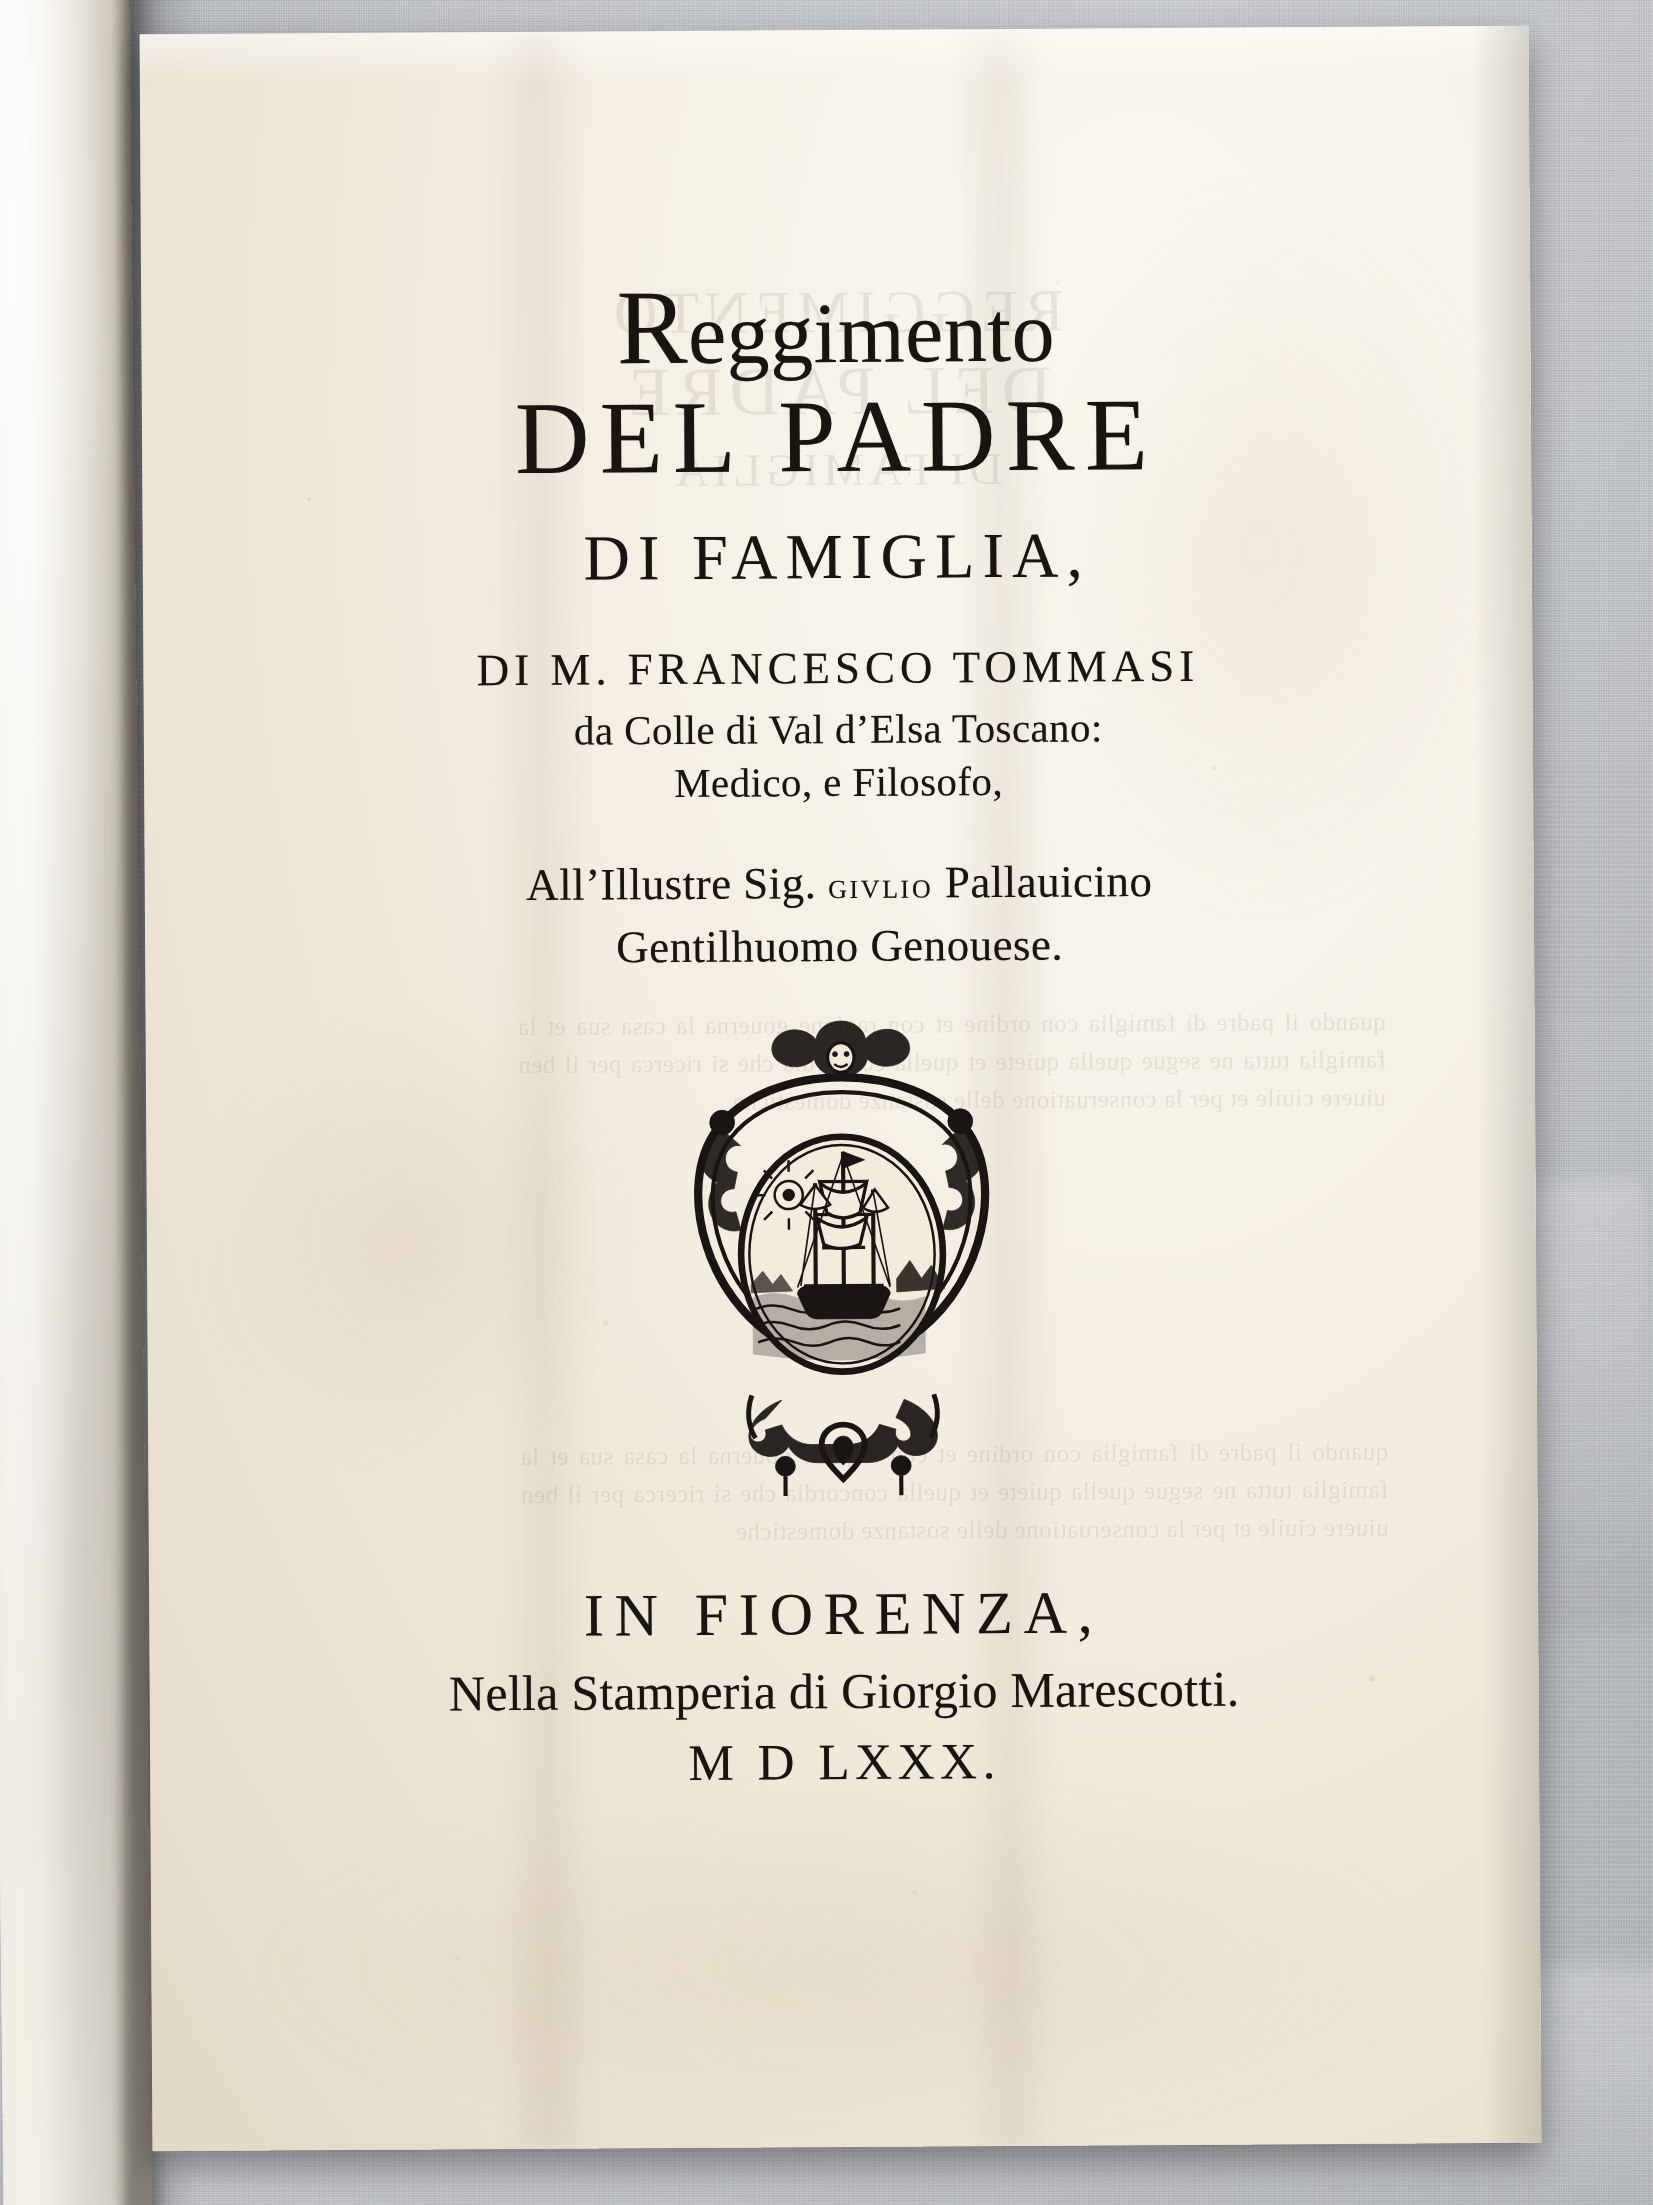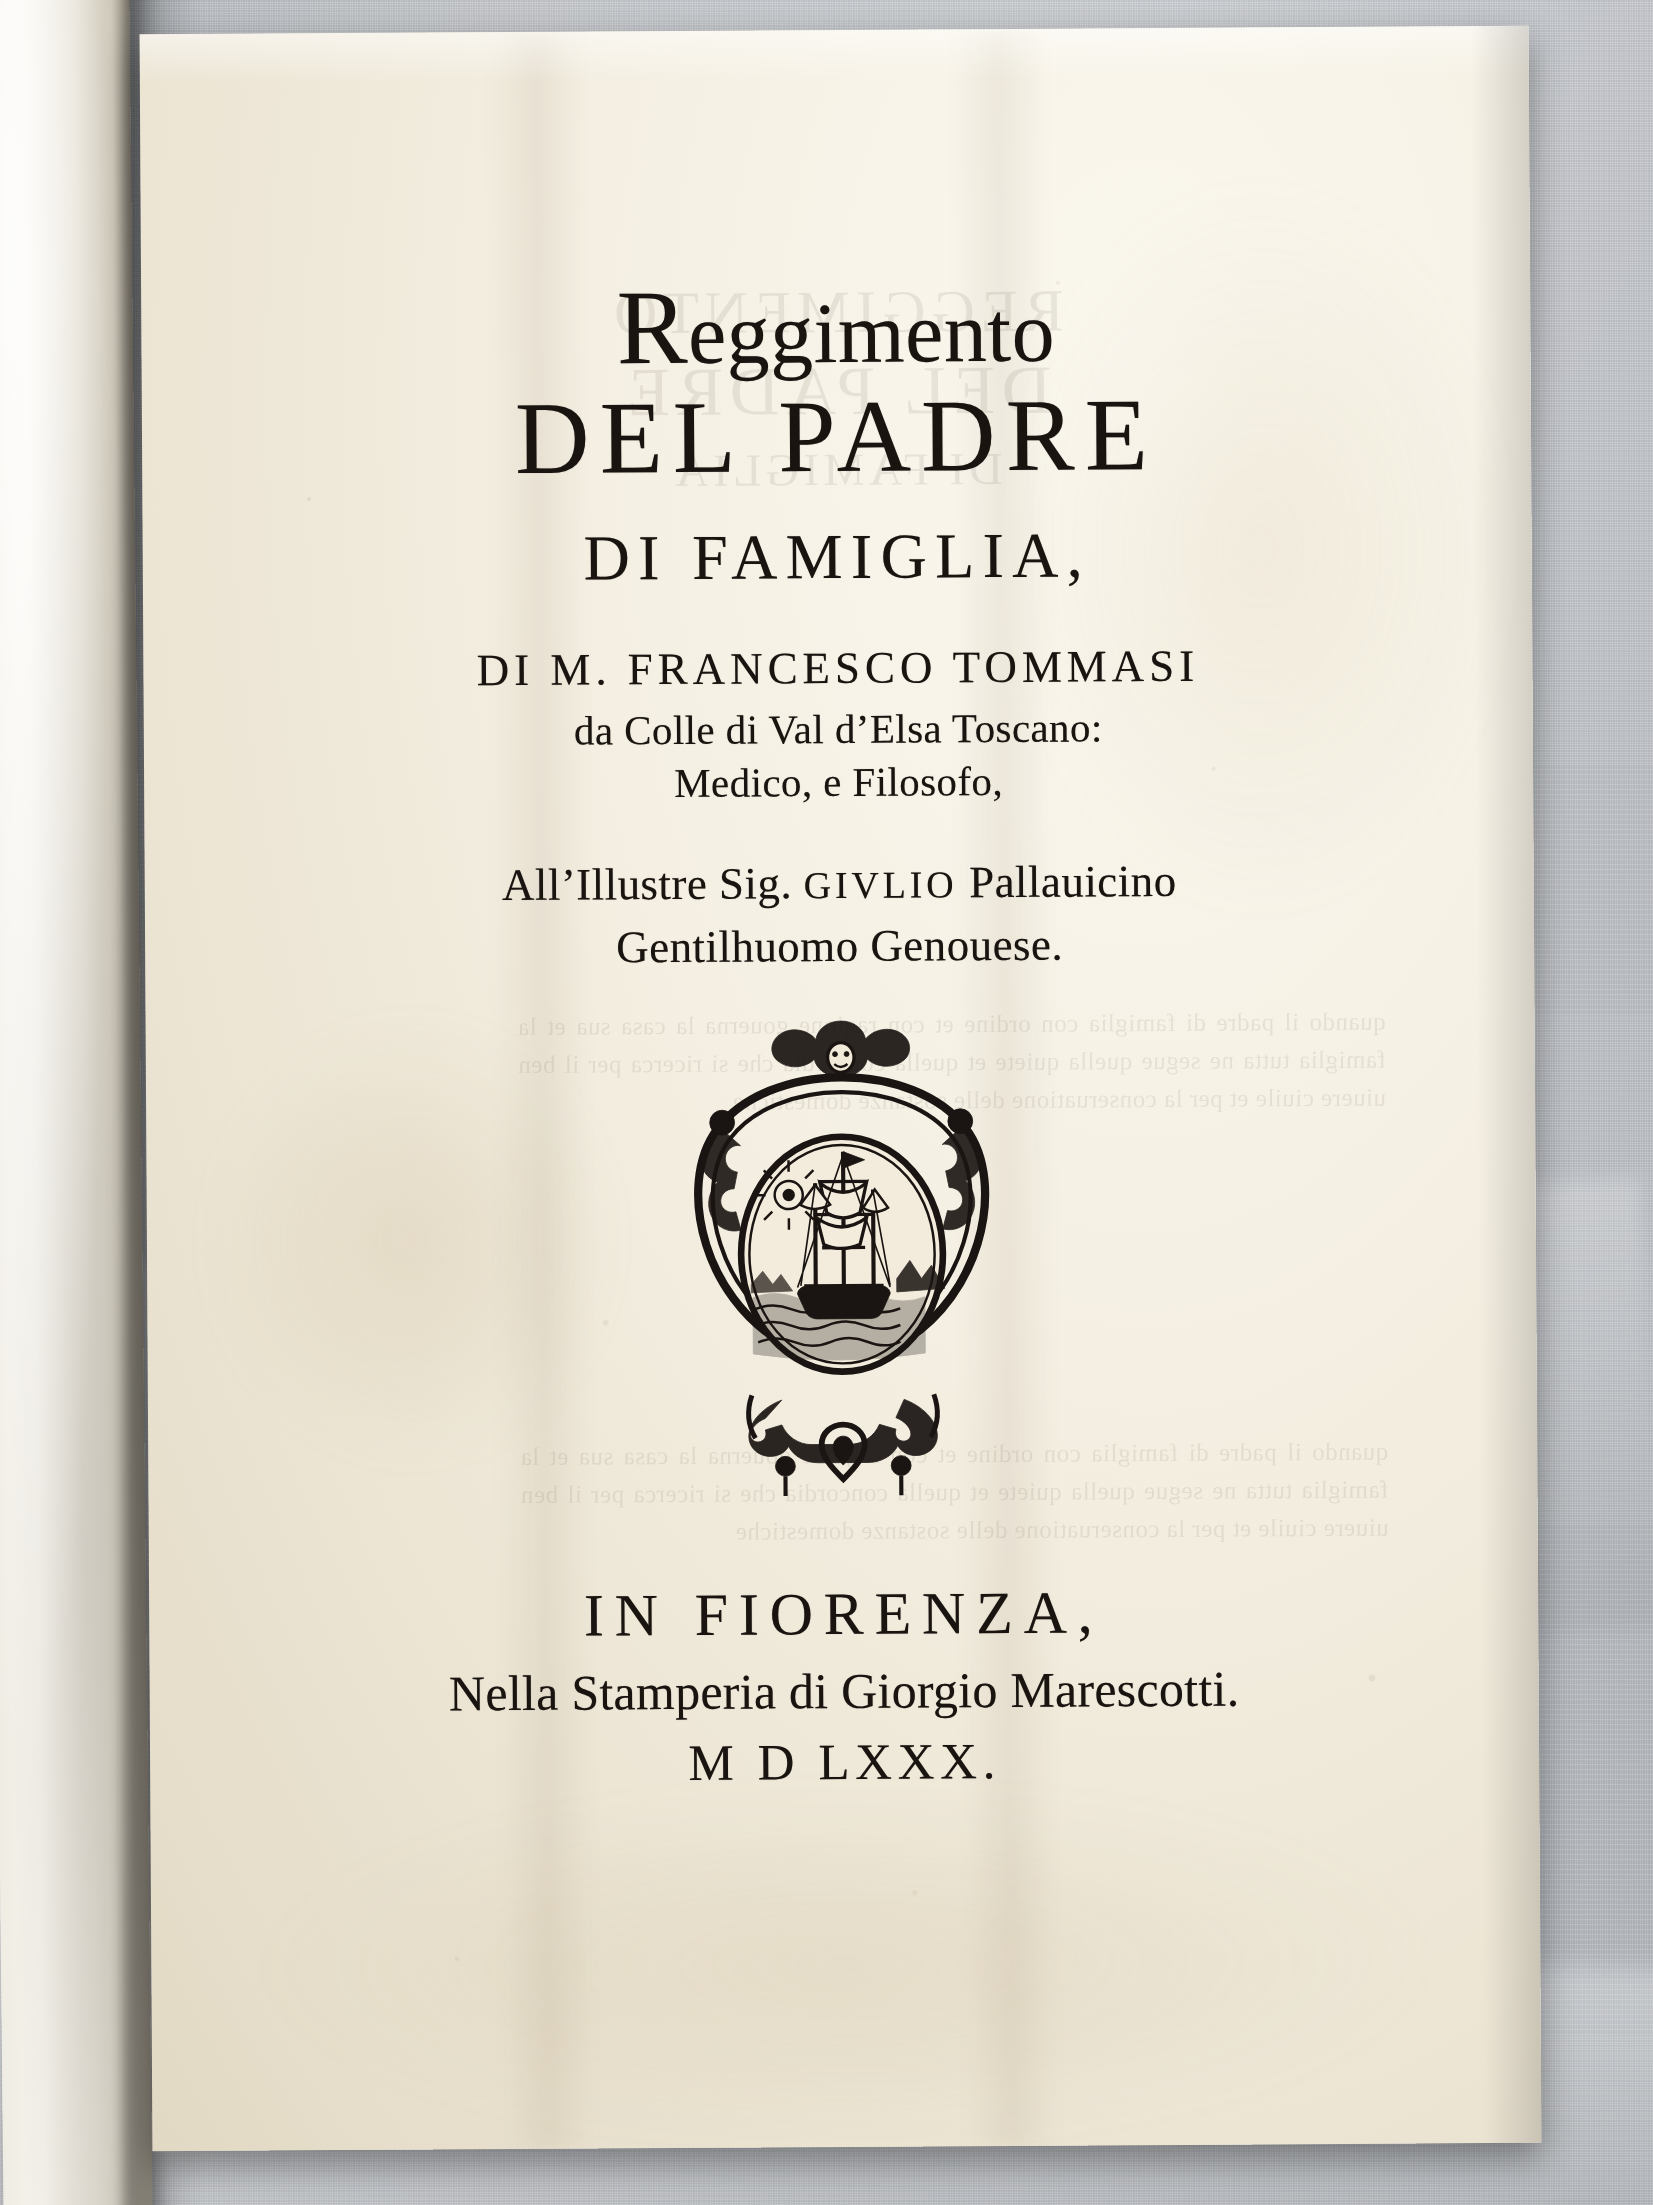--- a/index.html
+++ b/index.html
@@ -189,21 +189,21 @@
   .t-prof {
     top: 728px;
     font-size: 41px;
     letter-spacing: 0.01em;
   }
   .t-dedic1 {
     top: 827px;
     font-size: 45px;
     letter-spacing: 0.01em;
   }
-  .t-dedic1 .smallcaps { font-size: 38px; letter-spacing: .10em; }
+  .t-dedic1 .smallcaps { font-size: 26px; letter-spacing: .10em; }
   .t-dedic2 {
     top: 890px;
     font-size: 45px;
     letter-spacing: 0.01em;
   }
 
   .t-city {
     top: 1550px;
     font-size: 60px;
     letter-spacing: 0.18em;

